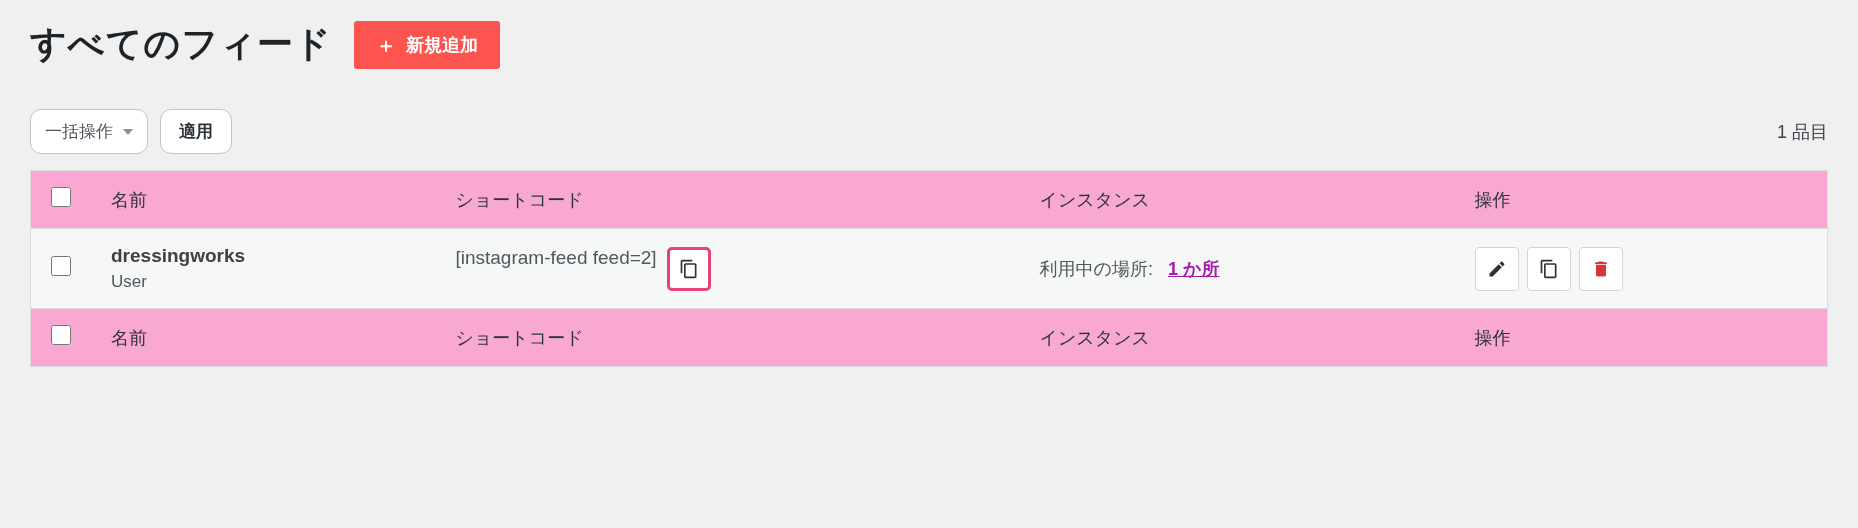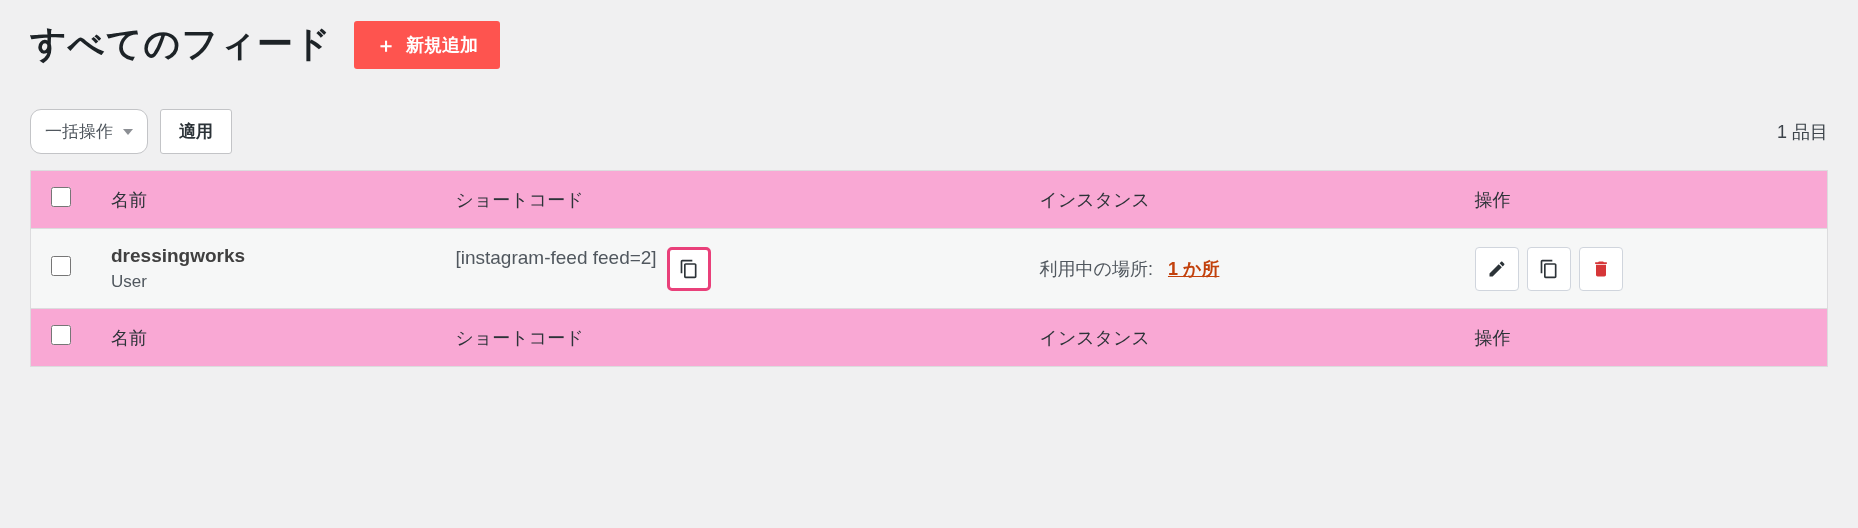--- a/index.html
+++ b/index.html
@@ -71,21 +71,21 @@
       border-right: 5px solid transparent;
       border-top: 6px solid #8c8f94;
     }
     .apply-btn {
       background: #fff;
       border: 1px solid #c3c4c7;
       padding: 10px 18px;
       font-size: 17px;
       font-weight: 700;
       color: #2c3338;
-      border-radius: 3px;
+      border-radius: 11px;
       cursor: pointer;
     }
     .item-count {
       font-size: 18px;
       color: #3c434a;
       margin-left: 39px;
     }
     .feed-table {
       width: 100%;
       border-collapse: collapse;
@@ -157,21 +157,21 @@
     .copy-btn svg {
       width: 20px;
       height: 20px;
       fill: #2c3338;
     }
     .instance-cell {
       color: #50575e;
       font-size: 18px;
     }
     .instance-link {
-      color: #c2410c;
+      color: #a21caf;
       font-weight: 700;
       text-decoration: underline;
       cursor: pointer;
     }
     .actions-cell {
       display: flex;
       gap: 8px;
     }
     .action-btn {
       width: 44px;

